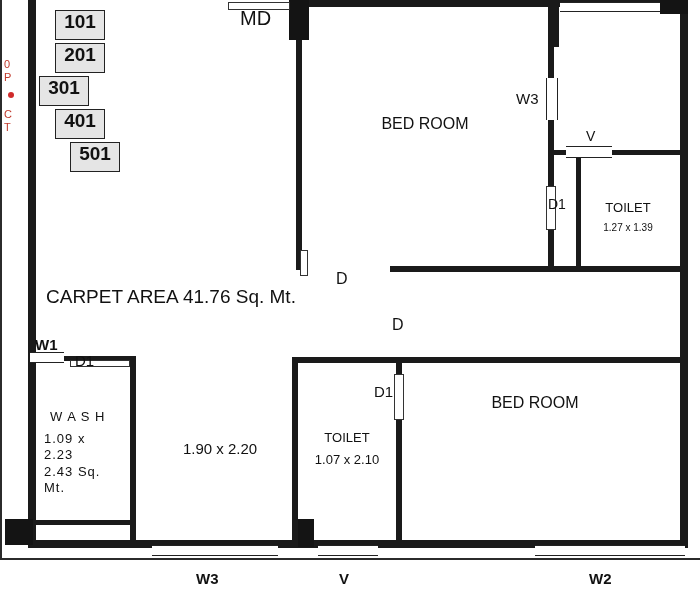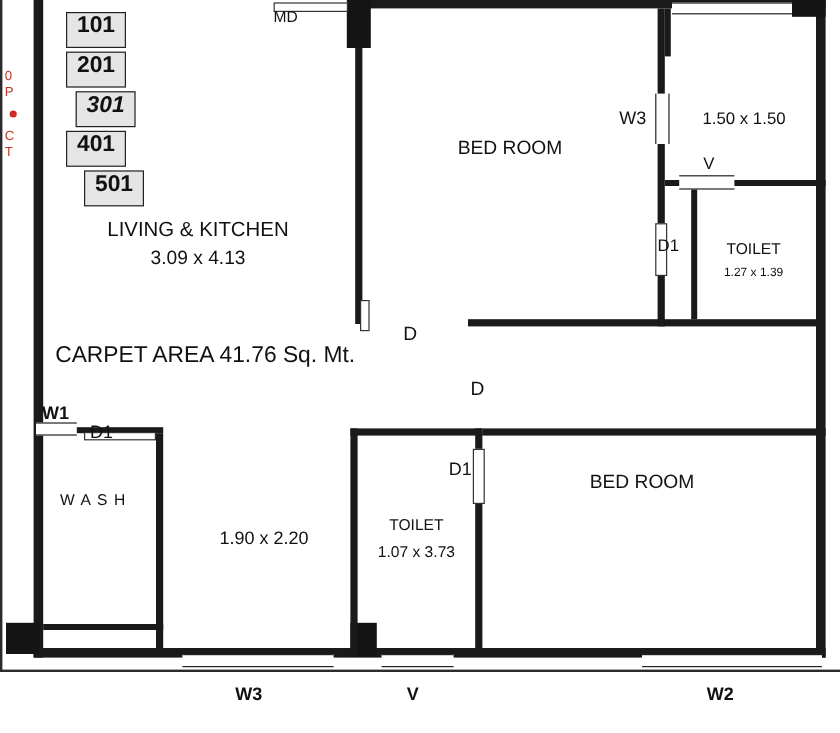--- a/index.html
+++ b/index.html
@@ -84,52 +84,53 @@
   <div class="redtxt" style="left:4px;top:108px;">C
 T</div>
   <div class="red" style="left:8px;top:92px;width:6px;height:6px;border-radius:50%;"></div>
 
   <div class="unitbox" style="left:55px;top:10px;width:48px;height:28px;">
       <span>101</span>
     </div>
   <div class="unitbox" style="left:55px;top:43px;width:48px;height:28px;">
       <span>201</span>
     </div>
-  <div class="unitbox" style="left:63px;top:76px;width:48px;height:28px;font-style:italic;">
+  <div class="unitbox" style="left:39px;top:76px;width:48px;height:28px;">
       <span>301</span>
     </div>
   <div class="unitbox" style="left:55px;top:109px;width:48px;height:28px;">
       <span>401</span>
     </div>
   <div class="unitbox" style="left:70px;top:142px;width:48px;height:28px;">
       <span>501</span>
     </div>
 
-  <div class="lbl c" style="left:80px;top:181px;width:170px;font-size:17px;">LIVING &amp; KITCHEN</div>
-  <div class="lbl c" style="left:80px;top:206px;width:170px;font-size:16px;">3.09 x 4.13</div>
 
   <div class="lbl" style="left:46px;top:285px;font-size:19px;">CARPET AREA 41.76 Sq. Mt.</div>
 
   <div class="lbl c" style="left:350px;top:114px;width:150px;font-size:16px;">BED ROOM</div>
 
   <div class="lbl c" style="left:460px;top:393px;width:150px;font-size:16px;">BED ROOM</div>
 
-  <div class="lbl c" style="left:570px;top:90px;width:100px;font-size:14px;">1.50 x 1.50</div>
 
   <div class="lbl c" style="left:580px;top:200px;width:96px;font-size:13px;">TOILET</div>
   <div class="lbl c" style="left:580px;top:222px;width:96px;font-size:10px;">1.27 x 1.39</div>
 
   <div class="lbl c" style="left:302px;top:430px;width:90px;font-size:13px;">TOILET</div>
-  <div class="lbl c" style="left:302px;top:452px;width:90px;font-size:13px;">1.07 x 3.73</div>
+  <div class="lbl c" style="left:302px;top:452px;width:90px;font-size:13px;">1.07 x 2.10</div>
 
   <div class="lbl" style="left:50px;top:409px;font-size:13px;letter-spacing:1px;">W A S H</div>
+  <div class="lbl" style="left:44px;top:431px;font-size:13px;letter-spacing:1px;">1.09 x
+2.23
+2.43 Sq.
+Mt.</div>
 
   <div class="lbl c" style="left:155px;top:440px;width:130px;font-size:15px;">1.90 x 2.20</div>
 
-  <div class="lbl" style="left:228px;top:6px;font-size:13px;">MD</div>
+  <div class="lbl" style="left:240px;top:6px;font-size:20px;">MD</div>
   <div class="lbl" style="left:516px;top:90px;font-size:15px;">W3</div>
   <div class="lbl" style="left:586px;top:128px;font-size:14px;">V</div>
   <div class="lbl" style="left:548px;top:196px;font-size:14px;">D1</div>
   <div class="lbl" style="left:336px;top:269px;font-size:16px;">D</div>
   <div class="lbl" style="left:392px;top:315px;font-size:16px;">D</div>
   <div class="lbl" style="left:35px;top:336px;font-size:15px;font-weight:bold;">W1</div>
   <div class="lbl" style="left:75px;top:352px;font-size:15px;">D1</div>
   <div class="lbl" style="left:374px;top:383px;font-size:15px;">D1</div>
   <div class="lbl" style="left:196px;top:570px;font-size:15px;font-weight:bold;">W3</div>
   <div class="lbl" style="left:339px;top:570px;font-size:15px;font-weight:bold;">V</div>

